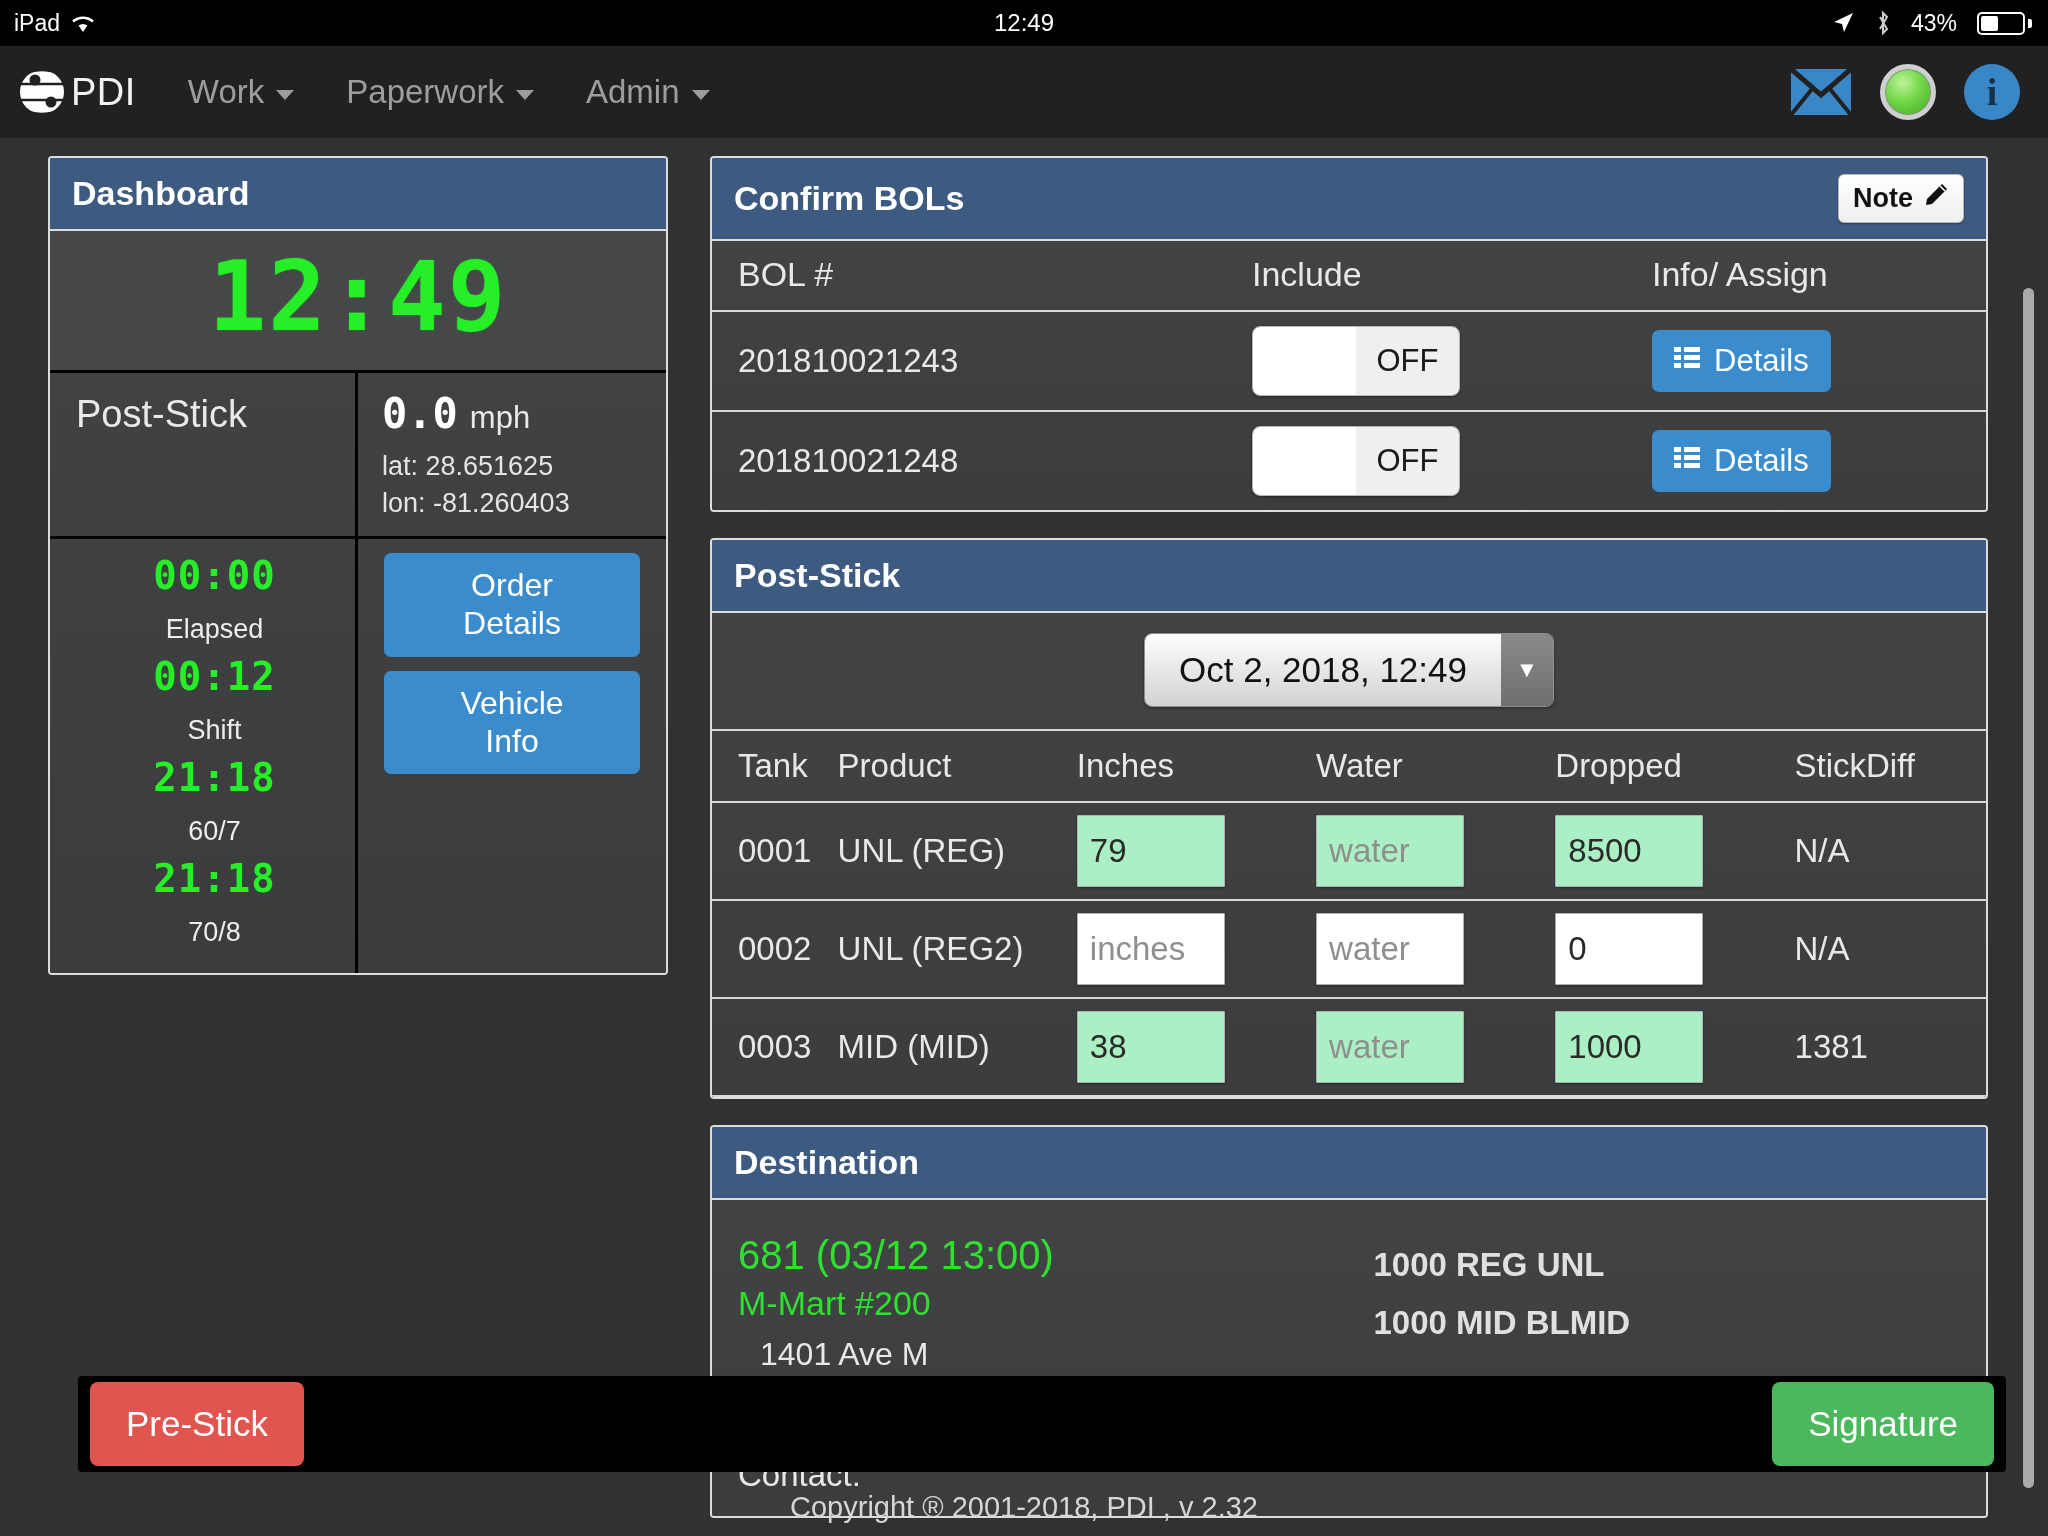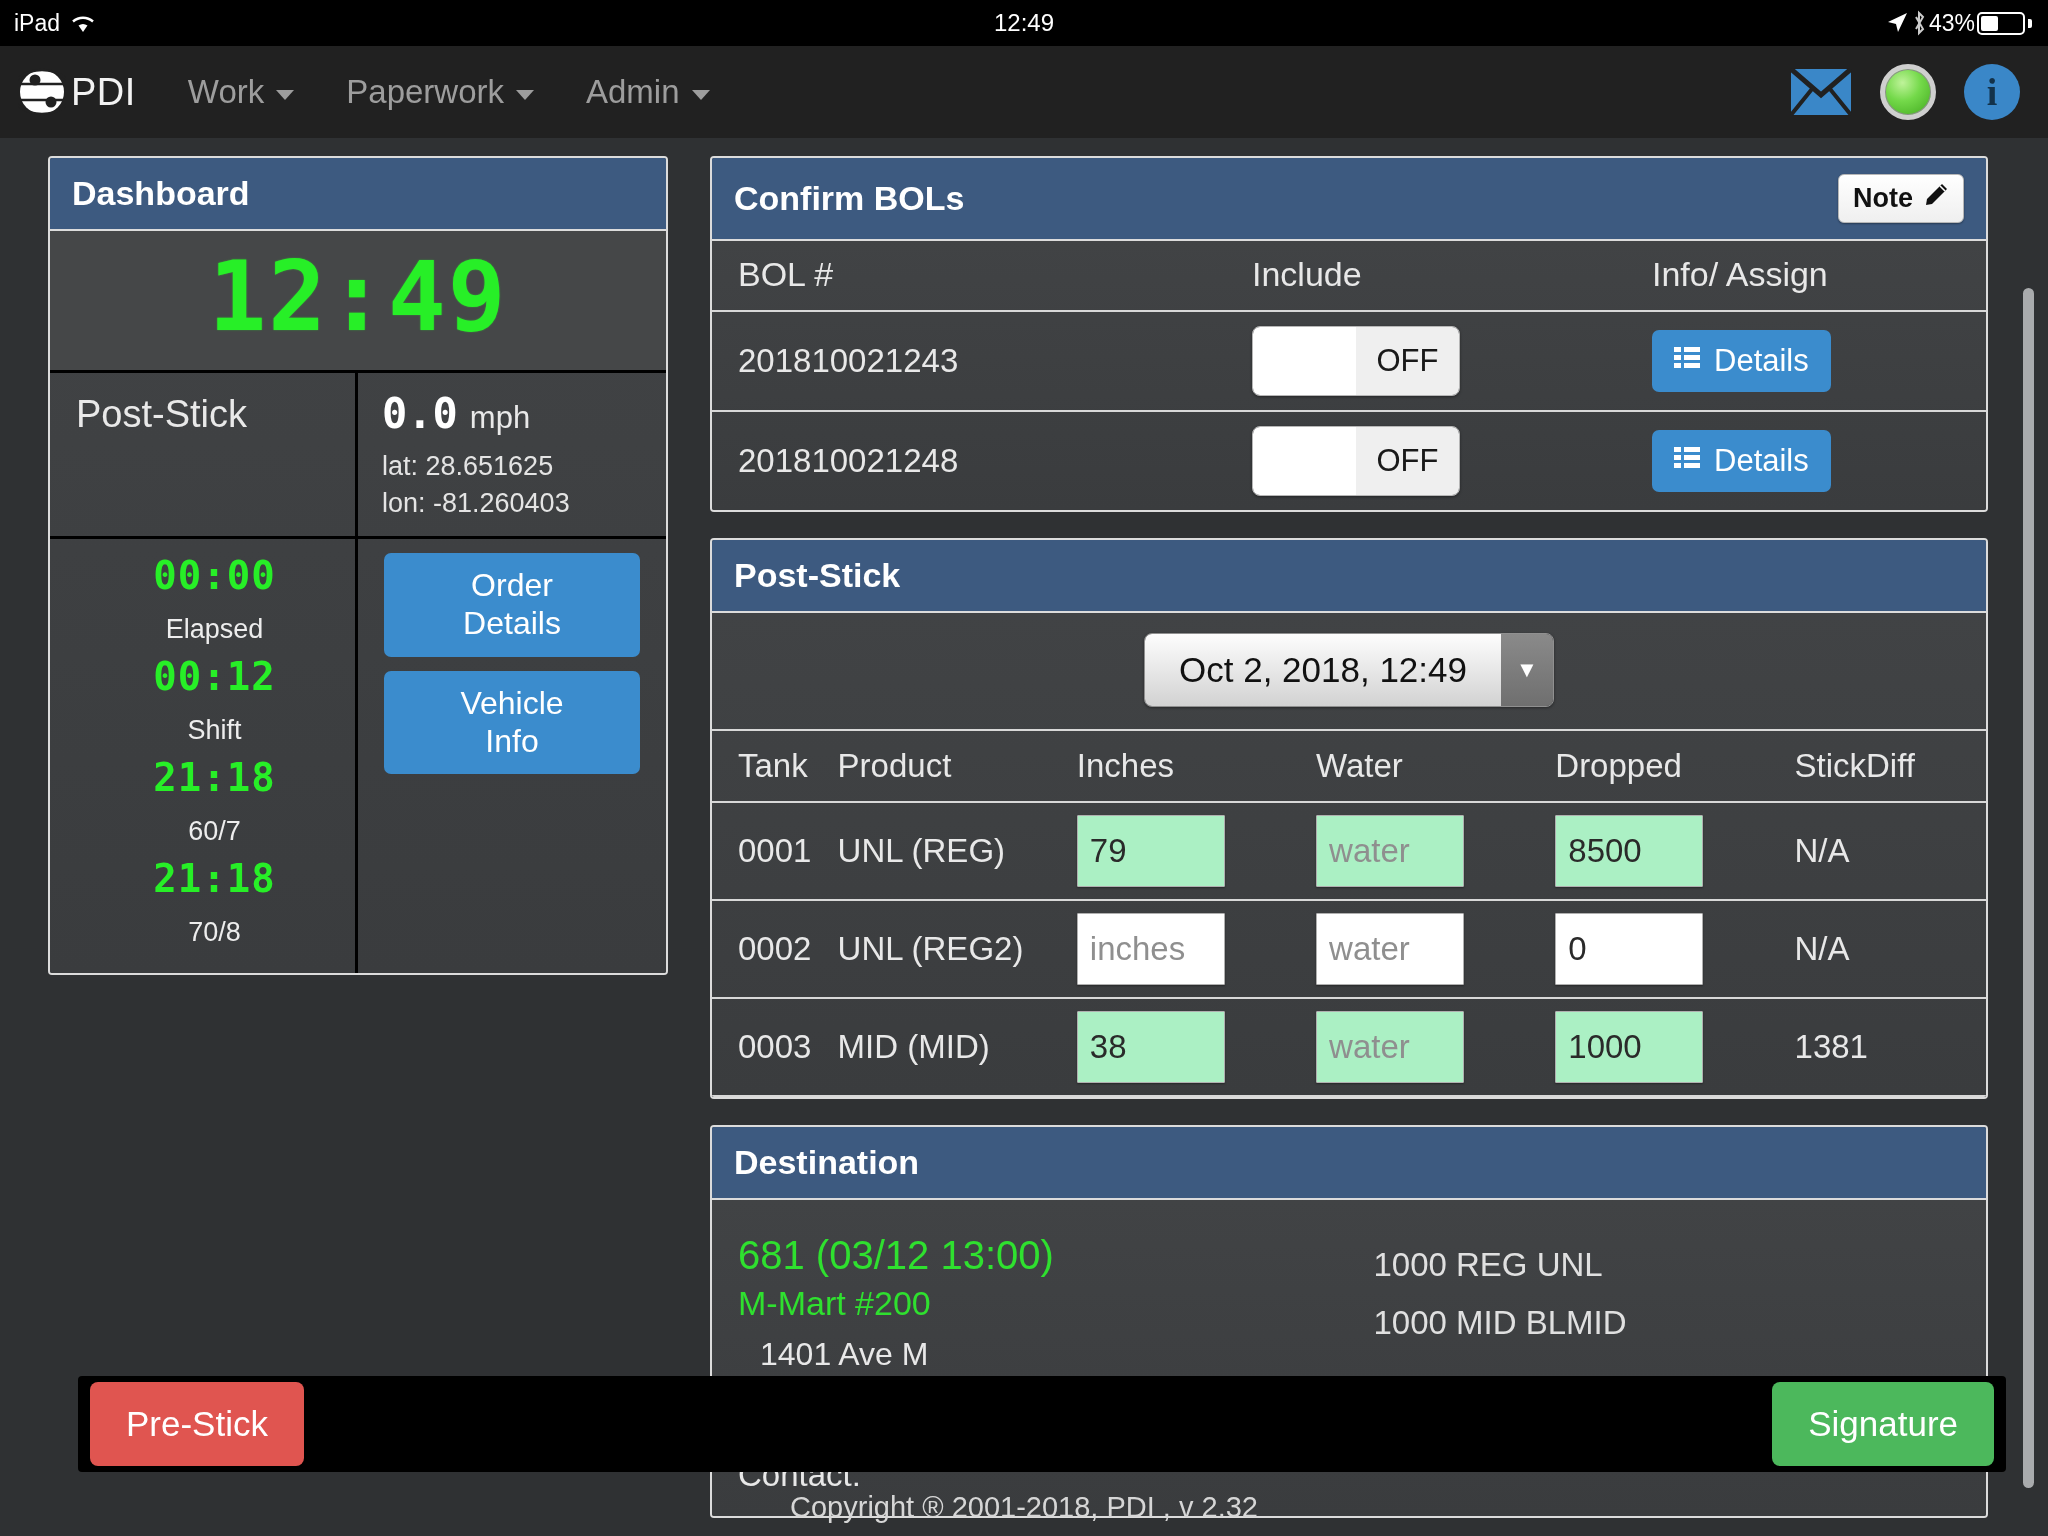--- a/index.html
+++ b/index.html
@@ -13,21 +13,21 @@
   .screen{ position:relative; width:2048px; height:1536px; background:#2b2b2b; }
 
   
   .statusbar{
     height:46px; background:#000; color:#fff;
     display:flex; align-items:center; position:relative;
     font-size:23px;
   }
   .sb-left{ display:flex; align-items:center; gap:10px; padding-left:14px; }
   .sb-center{ position:absolute; left:0; right:0; text-align:center; font-size:24px; }
-  .sb-right{ margin-left:auto; display:flex; align-items:center; gap:2px; padding-right:16px; }
+  .sb-right{ margin-left:auto; display:flex; align-items:center; gap:20px; padding-right:16px; }
   .wifi-icon svg, .loc-icon svg, .bt-icon svg { display:block; }
   .battery{ display:flex; align-items:center; gap:3px; }
   .batt-body{
     width:48px; height:23px; border:2px solid #fff; border-radius:5px;
     padding:2px; display:flex; align-items:center;
   }
   .batt-fill{ height:100%; width:43%; background:#fff; border-radius:2px; }
   .batt-cap{ width:4px; height:9px; background:#fff; border-radius:0 2px 2px 0; }
 
   
@@ -206,21 +206,21 @@
   .na{ color:#e8e8e8; font-size:34px; }
 
   
   .dest-body{ padding:30px 26px 10px 26px; }
   .dest-cols{ display:flex; }
   .dest-l{ width:52%; }
   .dest-r{ width:48%; padding-top:6px; }
   .dest-green-1{ color:#2fe02f; font-size:40px; font-weight:normal; line-height:1.25; }
   .dest-green-2{ color:#2fe02f; font-size:34px; line-height:1.4; }
   .dest-addr{ color:#e8e8e8; font-size:32px; line-height:1.42; padding-left:22px; margin-top:4px; }
-  .dest-qty{ color:#e0e0e0; font-size:33px; line-height:1.75; }
+  .dest-qty{ color:#e0e0e0; font-size:33px; line-height:1.75;font-weight:bold; }
   .dest-rule{ border-top:2px solid #d8d8d8; margin:16px 0 0 0; }
   .contact{ color:#e8e8e8; font-size:33px; padding:16px 0 12px 0; }
 
   
   .scrollbar{
     position:absolute; right:14px; top:150px; width:11px; height:1200px;
     background:#a9abad; border-radius:6px;
   }
 
   

